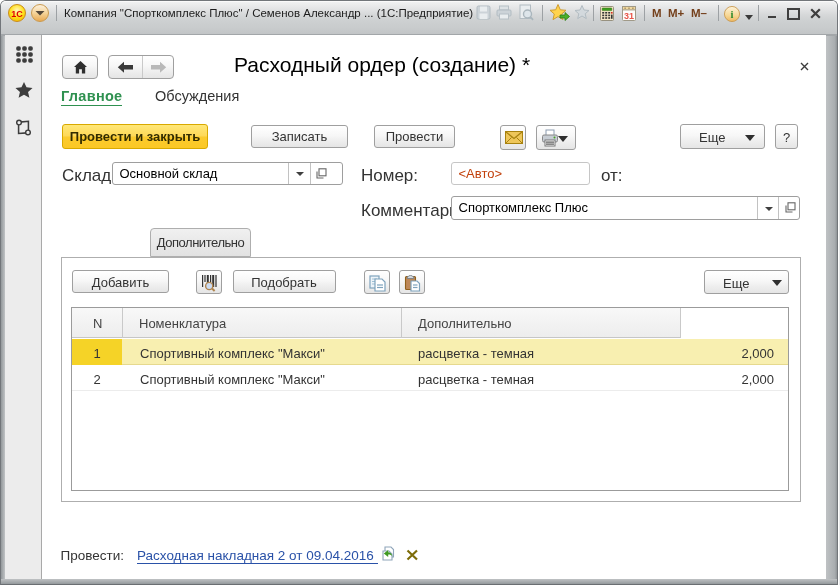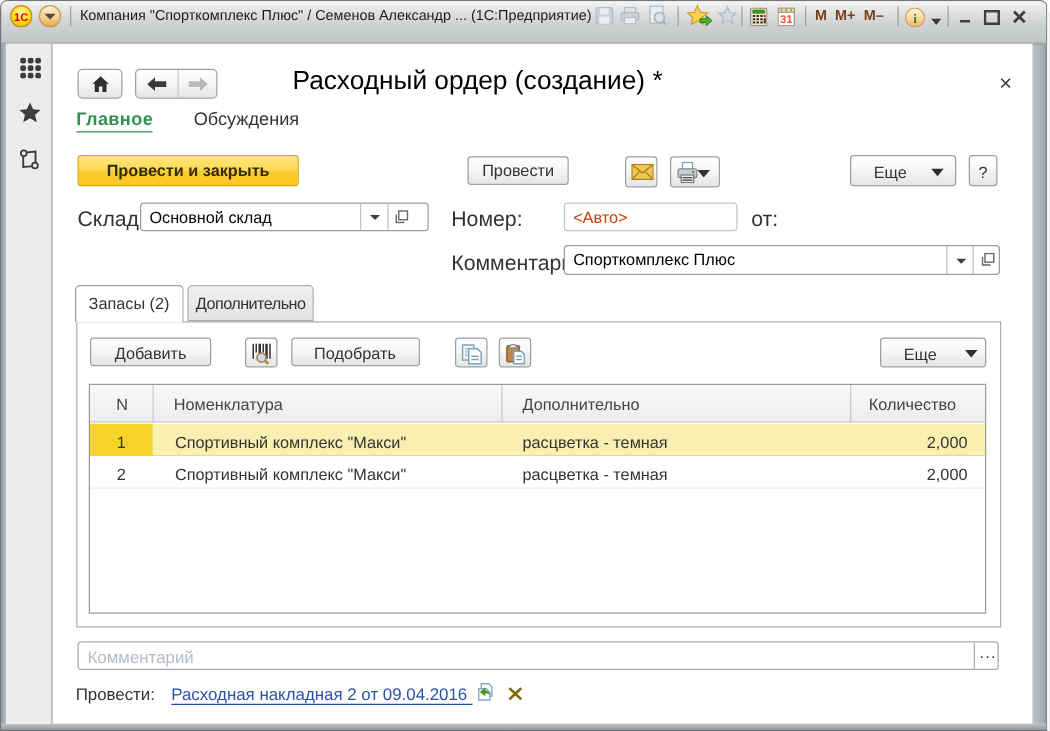--- a/index.html
+++ b/index.html
@@ -199,21 +199,24 @@
       <path d="M10 0.8 L10 4 L1 4 L1 8.6 L10 8.6 L10 11.8 L16.2 6.3 Z" fill="#b9b9b9"></path>
     </svg>
   </div>
   <div class="abs" style="left:234px;top:53px;font-size:21px;color:#000;white-space:nowrap">Расходный ордер (создание) *</div>
   <svg class="abs" style="left:800px;top:62px" width="9" height="9" viewBox="0 0 9 9">
       <path d="M1 1 L8 8 M8 1 L1 8" stroke="#3c3c3c" stroke-width="1.4"></path>
     </svg>
   <div class="abs" style="left:61px;top:88px;font-size:14.5px;font-weight:bold;color:#2f9150;border-bottom:1px solid #2f9150;padding-bottom:1px;letter-spacing:0.3px">Главное</div>
   <div class="abs" style="left:155px;top:88px;font-size:14.5px;color:#333">Обсуждения</div>
 
-  <div class="abs" style="left:62px;top:124px;width:177px;height:25px;border:1px solid #d9a900;border-radius:3px;background:linear-gradient(to bottom,#ffe878 0%,#fed858 48%,#fccb2e 52%,#fbc825 100%);font-size:13px;font-weight:bold;color:#322c00;text-align:center"><span style="position:relative;top:4px">Провести и закрыть</span></div>
+  <div class="abs" style="left:62px;top:124px;width:146px;height:25px;border:1px solid #d9a900;border-radius:3px;background:linear-gradient(to bottom,#ffe878 0%,#fed858 48%,#fccb2e 52%,#fbc825 100%);font-size:13px;font-weight:bold;color:#322c00;text-align:center"><span style="position:relative;top:4px">Провести и закрыть</span></div>
+  <div class="btn" style="left:251px;top:125px;width:97px;height:23px">
+      <span class="lbl" style="top:3px">Записать</span>
+    </div>
   <div class="btn" style="left:374px;top:125px;width:81px;height:23px">
       <span class="lbl" style="top:3px">Провести</span>
     </div>
   <div class="btn" style="left:500px;top:124.5px;width:26px;height:25px">
     <svg class="abs" style="left:4px;top:5px" width="18" height="13" viewBox="0 0 18 13">
       <rect x="0.5" y="0.5" width="17" height="12" fill="#eec65a" stroke="#a8820f"></rect>
       <path d="M1 1 L9 7.5 L17 1" fill="none" stroke="#a8820f" stroke-width="1.2"></path>
       <path d="M1 12 L6.5 6.5 M17 12 L11.5 6.5" fill="none" stroke="#a8820f" stroke-width="1"></path>
     </svg>
   </div>
@@ -263,21 +266,20 @@
     <div class="fseg" style="left:326.5px;width:22.5px">
       <svg class="abs" style="left:6px;top:5px" width="11" height="11" viewBox="0 0 11 11">
         <rect x="3" y="0.8" width="7" height="7" fill="#fff" stroke="#666" stroke-width="1.1"></rect>
         <path d="M1 3.5 L1 10 L7.5 10" fill="none" stroke="#666" stroke-width="1.1"></path>
       </svg>
     </div>
   </div>
 
   <div class="abs" style="left:60.5px;top:256.5px;width:740px;height:245.5px;border:1px solid #aeaeae;background:#fff"></div>
   <div class="abs" style="left:150px;top:228px;width:101px;height:28.5px;border:1px solid #aeaeae;border-radius:4px 4px 0 0;background:linear-gradient(to bottom,#f0f0f0,#e2e2e2);font-size:13px;color:#333;text-align:center;line-height:27px"><span style="letter-spacing:-0.45px">Дополнительно</span></div>
-  <div class="abs" style="left:60px;top:228px;width:86.5px;height:29.5px;border:1px solid #9e9e9e;border-bottom:none;border-radius:4px 4px 0 0;background:#fff;font-size:13px;color:#333;text-align:center;line-height:27px">Запасы (2)</div>
 
   <div class="btn" style="left:72px;top:269.5px;width:97px;height:23.5px">
       <span class="lbl" style="top:4px">Добавить</span>
     </div>
   <div class="btn" style="left:196px;top:269.5px;width:26px;height:24.5px">
     <svg class="abs" style="left:4px;top:3px" width="17" height="18" viewBox="0 0 17 18">
       <g fill="#333">
           <rect x="1" y="1" width="1.2" height="12"></rect>
           <rect x="3.4" y="1" width="1.2" height="7"></rect>
           <rect x="5.8" y="1" width="2" height="9"></rect>
@@ -326,23 +328,20 @@
   <div id="tbl">
     <div class="hcell" style="left:0;width:50px">
         <span class="abs" style="left:21px;top:8px">N</span>
       </div>
     <div class="hcell" style="left:50px;width:279px">
         <span class="abs" style="left:17px;top:8px">Номенклатура</span>
       </div>
     <div class="hcell" style="left:329px;width:279px">
         <span class="abs" style="left:17px;top:8px">Дополнительно</span>
       </div>
-    <div class="hcell" style="left:608px;width:110px">
-        <span class="abs" style="left:15px;top:8px">Количество</span>
-      </div>
     <div class="hline" style="left:50px"></div>
       <div class="hline" style="left:329px"></div>
       <div class="hline" style="left:608px"></div>
     <div class="abs" style="left:49.5px;top:31px;width:1px;height:52px;background:rgba(0,0,0,0.05)"></div>
     <div class="abs" style="left:328.5px;top:31px;width:1px;height:52px;background:rgba(0,0,0,0.05)"></div>
     <div class="abs" style="left:607.5px;top:31px;width:1px;height:52px;background:rgba(0,0,0,0.05)"></div>
 
     <div class="abs" style="left:0;top:31px;width:718px;height:26px;background:#f8efb0;border-bottom:1px solid #e6d98e"></div>
     <div class="abs" style="left:0;top:31px;width:50px;height:26px;background:#f5d327"></div>
     <div class="cell" style="left:0;top:38px;width:50px;text-align:center">1</div>
@@ -350,26 +349,20 @@
     <div class="cell" style="left:346px;top:38px">расцветка - темная</div>
     <div class="cell" style="left:0;top:38px;width:702px;text-align:right">2,000</div>
 
     <div class="abs" style="left:0;top:57px;width:718px;height:26px;background:#fff;border-bottom:1px solid #ececec"></div>
     <div class="cell" style="left:0;top:64px;width:50px;text-align:center">2</div>
     <div class="cell" style="left:68px;top:64px">Спортивный комплекс "Макси"</div>
     <div class="cell" style="left:346px;top:64px">расцветка - темная</div>
     <div class="cell" style="left:0;top:64px;width:702px;text-align:right">2,000</div>
   </div>
 
-  <div class="field" style="left:62px;top:512.5px;width:737px;height:23px;border-color:#ababab;font-size:13.5px">
-    <span class="txt" style="top:4px;color:#b6bcc4">Комментарий</span>
-    <div class="fseg" style="left:715.5px;width:20px;border-left-color:#ababab">
-        <span class="abs" style="left:4px;top:0px;color:#333;font-size:13px;letter-spacing:1px">...</span>
-      </div>
-  </div>
   <div class="lab" style="left:60.5px;top:547.5px;font-size:13.5px">Провести:</div>
   <div class="abs" style="left:137px;top:547.5px;font-size:13.5px;color:#2a52a8;border-bottom:1px solid #2a52a8;padding-bottom:0px">Расходная накладная 2 от 09.04.2016&nbsp;</div>
   <svg class="abs" style="left:381px;top:546px" width="15" height="15" viewBox="0 0 15 15">
     <path d="M4 1 L10 1 L12.5 3.5 L12.5 11 L4 11 Z" fill="#fff" stroke="#8fa5ba" stroke-width="1.1"></path>
     <path d="M2 5 L8 5 L11 8 L11 14 L2 14 Z" fill="#fff" stroke="#8fa5ba" stroke-width="1.1"></path>
     <path d="M11.5 10.5 C10.8 7.6 9.2 6.4 7.2 6.3 L7.2 4 L2.8 7.6 L7.2 11 L7.2 8.6 C9 8.4 10.3 9 11.5 10.5 Z" fill="#3f9922"></path>
   </svg>
   <svg class="abs" style="left:406px;top:549px" width="13" height="12" viewBox="0 0 13 12">
       <path d="M1.5 1.5 L11 10.5 M11 1.5 L1.5 10.5" stroke="#7d6c08" stroke-width="2.2"></path>
     </svg>

